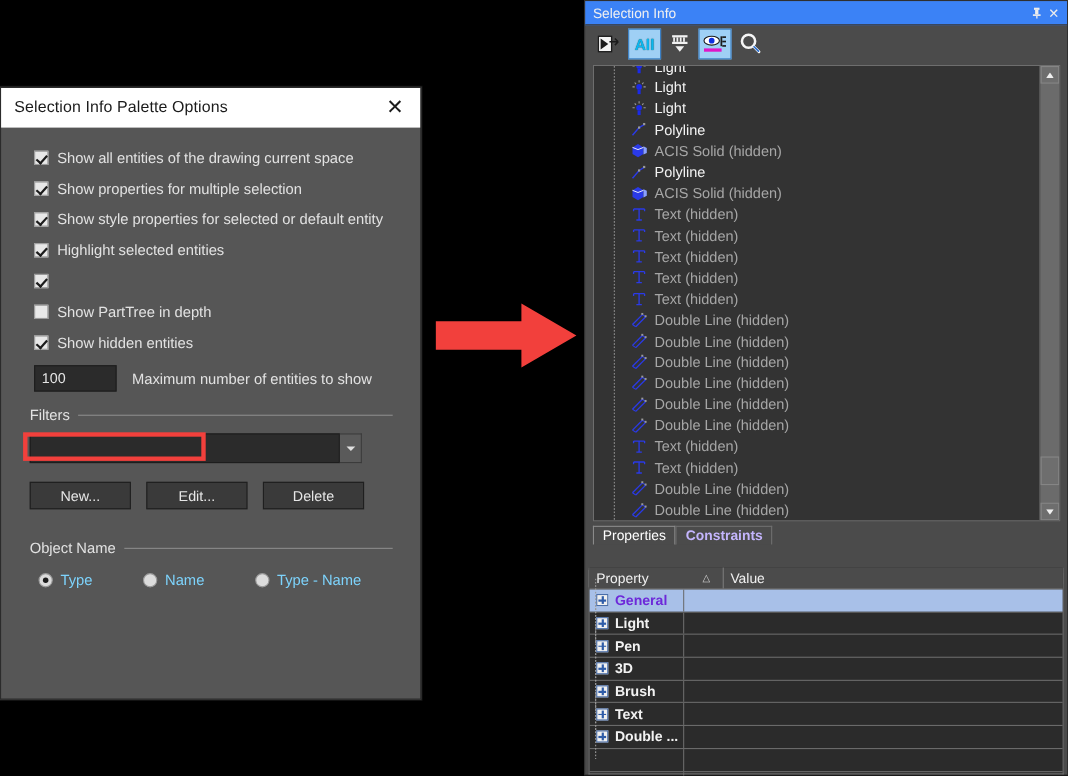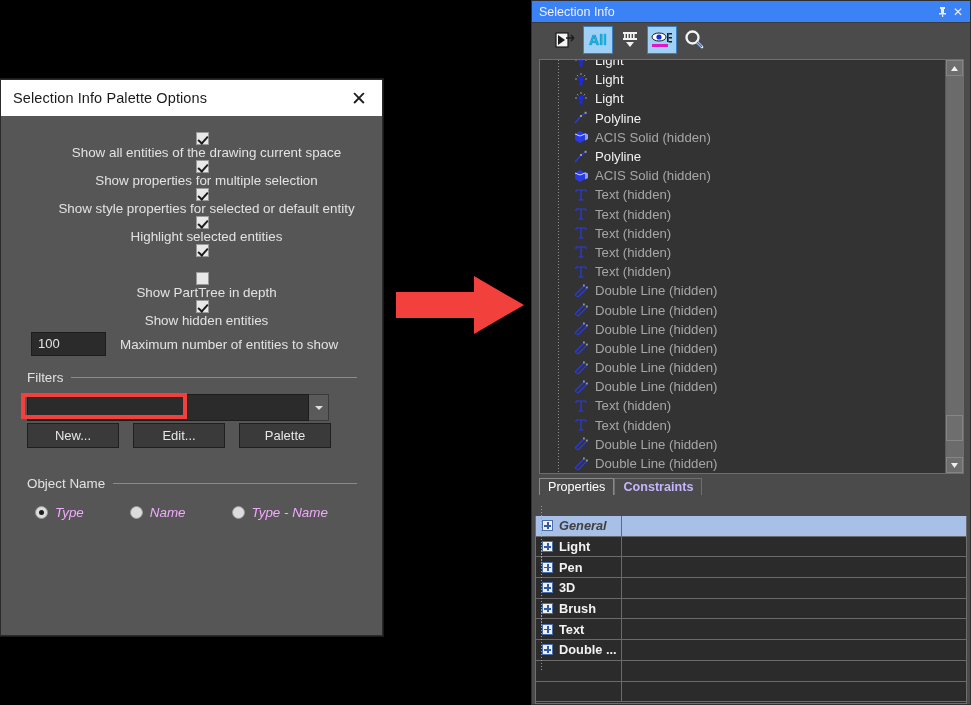--- a/index.html
+++ b/index.html
@@ -22,21 +22,21 @@
   }
   .dialog-title .t{font-size:14.5px;color:#1b1b1b;flex:1;letter-spacing:.1px;}
   .dlg-close{
     width:26px;height:26px;display:flex;align-items:center;justify-content:center;
     color:#1b1b1b;font-size:19px;line-height:1;cursor:pointer;font-weight:300;
   }
   .dialog-body{position:relative;padding:0;height:calc(100% - 36px);}
 
   .chk-row{display:flex;align-items:center;height:22px;margin:0 0 0 30px;}
   .chk-list{padding-top:16px;}
-  .chk-list .chk-row{margin-bottom:6px;flex-direction:column;}
+  .chk-list .chk-row{margin-bottom:6px;}
   .cb{
     width:13px;height:13px;background:#e8e8e8;border:1px solid #9a9a9a;
     box-sizing:border-box;position:relative;flex:0 0 auto;margin-right:8px;
   }
   .cb.checked:after{
     content:"";position:absolute;left:3px;top:1px;width:4px;height:8px;
     border:solid #1c1c1c;border-width:0 2px 2px 0;transform:rotate(42deg);
   }
   .chk-label{font-size:13.4px;color:#e2e2e2;white-space:nowrap;}
 
@@ -65,61 +65,61 @@
     flex:1;background:#2b2b2b;border:1px solid #1d1d1d;box-sizing:border-box;
   }
   .combo .arrow{
     width:20px;background:#5a5a5a;border:1px solid #3b3b3b;border-left:none;
     box-sizing:border-box;display:flex;align-items:center;justify-content:center;
   }
   .combo .arrow i{
     width:0;height:0;border-left:4px solid transparent;border-right:4px solid transparent;
     border-top:4px solid #e0e0e0;display:block;
   }
-  .btn-row{display:flex;gap:14px;margin-top:2px;}
+  .btn-row{display:flex;gap:14px;margin-top:17px;}
   .btn{
     background:#3a3a3a;border:1px solid #1f1f1f;color:#e6e6e6;font-size:13px;
     height:25px;display:flex;align-items:center;justify-content:center;
     box-sizing:border-box;cursor:pointer;font-family:"Liberation Sans",sans-serif;
   }
   .btn.w{width:92px;}
   .btn.opt{width:94px;height:27px;}
   .audit-row{display:flex;align-items:center;gap:18px;margin-top:10px;}
 
   .radio-row{display:flex;margin:14px 0 0 34px;gap:46px;}
   .rad{display:flex;align-items:center;gap:7px;}
   .rad .dot{
     width:13px;height:13px;border-radius:50%;background:#dcdcdc;border:1px solid #9a9a9a;
     box-sizing:border-box;position:relative;
   }
   .rad.on .dot:after{
     content:"";position:absolute;left:3px;top:3px;width:5px;height:5px;border-radius:50%;
     background:#1c1c1c;
   }
-  .rad span{font-size:13.4px;color:#f0abfc;font-style:italic;}
+  .rad span{font-size:13.4px;color:#7dd3fc;}
 
   .footer{display:flex;justify-content:center;gap:22px;margin-top:44px;}
   .footer .btn{width:82px;height:26px;font-size:13.4px;}
 
   
   .arrow-wrap{position:absolute;left:396px;top:274px;width:130px;height:62px;}
 
   
   .panel{
     position:absolute;left:531px;top:0;width:440px;height:705px;
     background:#4b4b4b;border:1px solid #2f2f2f;box-sizing:border-box;
   }
   .panel-title{
     height:22px;background:#3b82f6;display:flex;align-items:center;
     padding:0 4px 0 7px;box-sizing:border-box;border-bottom:1px solid #3a3a3a;
   }
   .panel-title .pt{font-size:12.5px;color:#f0f0f0;flex:1;}
   .ptbtn{width:16px;height:16px;display:flex;align-items:center;justify-content:center;
     color:#ededed;font-size:12px;cursor:pointer;}
-  .toolbar{height:33px;display:flex;align-items:center;gap:2px;padding-left:19px;box-sizing:border-box;}
+  .toolbar{height:33px;display:flex;align-items:center;gap:2px;padding-left:7px;box-sizing:border-box;}
   .tb{width:30px;height:28px;display:flex;align-items:center;justify-content:center;cursor:pointer;box-sizing:border-box;}
   .tb.sel{background:#9fd0f5;border:1px solid #3a7fc4;}
 
   .tree-wrap{
     position:absolute;left:7px;top:58px;width:425px;height:415px;
     background:#333;border:1px solid #6e6e6e;box-sizing:border-box;display:flex;overflow:hidden;
   }
   .tree{flex:1;overflow:hidden;position:relative;padding-left:30px;}
   .tr{height:19.2px;display:flex;align-items:center;position:relative;}
   .tr .glyph{width:22px;height:16px;flex:0 0 auto;display:flex;align-items:center;justify-content:center;}
@@ -153,21 +153,21 @@
     border:1px solid #6e6e6e;border-top:none;box-sizing:border-box;}
   .ghead{height:19px;display:flex;background:#4b4b4b;border-bottom:1px solid #7a7a7a;}
   .gh1{width:85px;display:flex;align-items:center;padding-left:6px;font-size:12.6px;color:#f0f0f0;}
   .ghsort{width:30px;display:flex;align-items:center;justify-content:center;color:#d8d8d8;font-size:9px;}
   .ghsep{width:1px;background:#7a7a7a;}
   .gh2{flex:1;display:flex;align-items:center;padding-left:6px;font-size:12.6px;color:#f0f0f0;}
   .grow{height:19.7px;display:flex;border-bottom:1px solid #6a6a6a;}
   .gcell-l{width:85px;display:flex;align-items:center;padding-left:6px;box-sizing:border-box;position:relative;}
   .gcell-r{flex:1;border-left:1px solid #6a6a6a;box-sizing:border-box;}
   .grow.sel .gcell-l,.grow.sel .gcell-r{background:#a8c0e8;}
-  .grow.sel .gname{color:#404040;font-style:italic;}
+  .grow.sel .gname{color:#6d28d9;}
   .expander{width:11px;height:11px;background:#f0f0f0;border:1px solid #4a6ea9;box-sizing:border-box;
     position:relative;flex:0 0 auto;margin-right:6px;}
   .expander:before{content:"";position:absolute;left:1px;top:4px;width:7px;height:1.5px;background:#2f5ca8;}
   .expander:after{content:"";position:absolute;left:4px;top:1px;width:1.5px;height:7px;background:#2f5ca8;}
   .gname{font-size:12.8px;color:#f2f2f2;font-weight:bold;white-space:nowrap;}
   .gdots{position:absolute;left:5px;top:-10px;bottom:-10px;width:1px;
     background-image:linear-gradient(#9a9a9a 50%,transparent 50%);background-size:1px 3px;z-index:0;}
   .grow .expander{z-index:1;}
 </style>
 </head>
@@ -227,21 +227,21 @@
         </div>
         <div class="combo">
           <div class="field"></div>
           <div class="arrow">
               <i></i>
             </div>
         </div>
         <div class="btn-row">
           <div class="btn w">New...</div>
           <div class="btn w">Edit...</div>
-          <div class="btn w">Palette</div>
+          <div class="btn w">Delete</div>
         </div>
       </div>
 
 
       <div class="grp" style="margin-top:28px;">
         <div class="grp-head">
           <span class="gl">Object Name</span>
           <span class="gline"></span>
         </div>
       </div>
@@ -598,20 +598,26 @@
         </svg>
     </div>
     <div class="fbtn">
       <svg width="6" height="8" viewBox="0 0 6 8">
           <polygon points="0,0 0,8 6,4" fill="#e8e8e8"></polygon>
         </svg>
     </div>
   </div>
 
   <div class="grid">
+    <div class="ghead">
+      <div class="gh1">Property</div>
+      <div class="ghsort">△</div>
+      <div class="ghsep"></div>
+      <div class="gh2">Value</div>
+    </div>
 
     <div class="grow sel">
       <div class="gcell-l">
         <span class="gdots"></span>
         <span class="expander"></span>
         <span class="gname">General</span>
       </div>
       <div class="gcell-r"></div>
     </div>
     <div class="grow">

